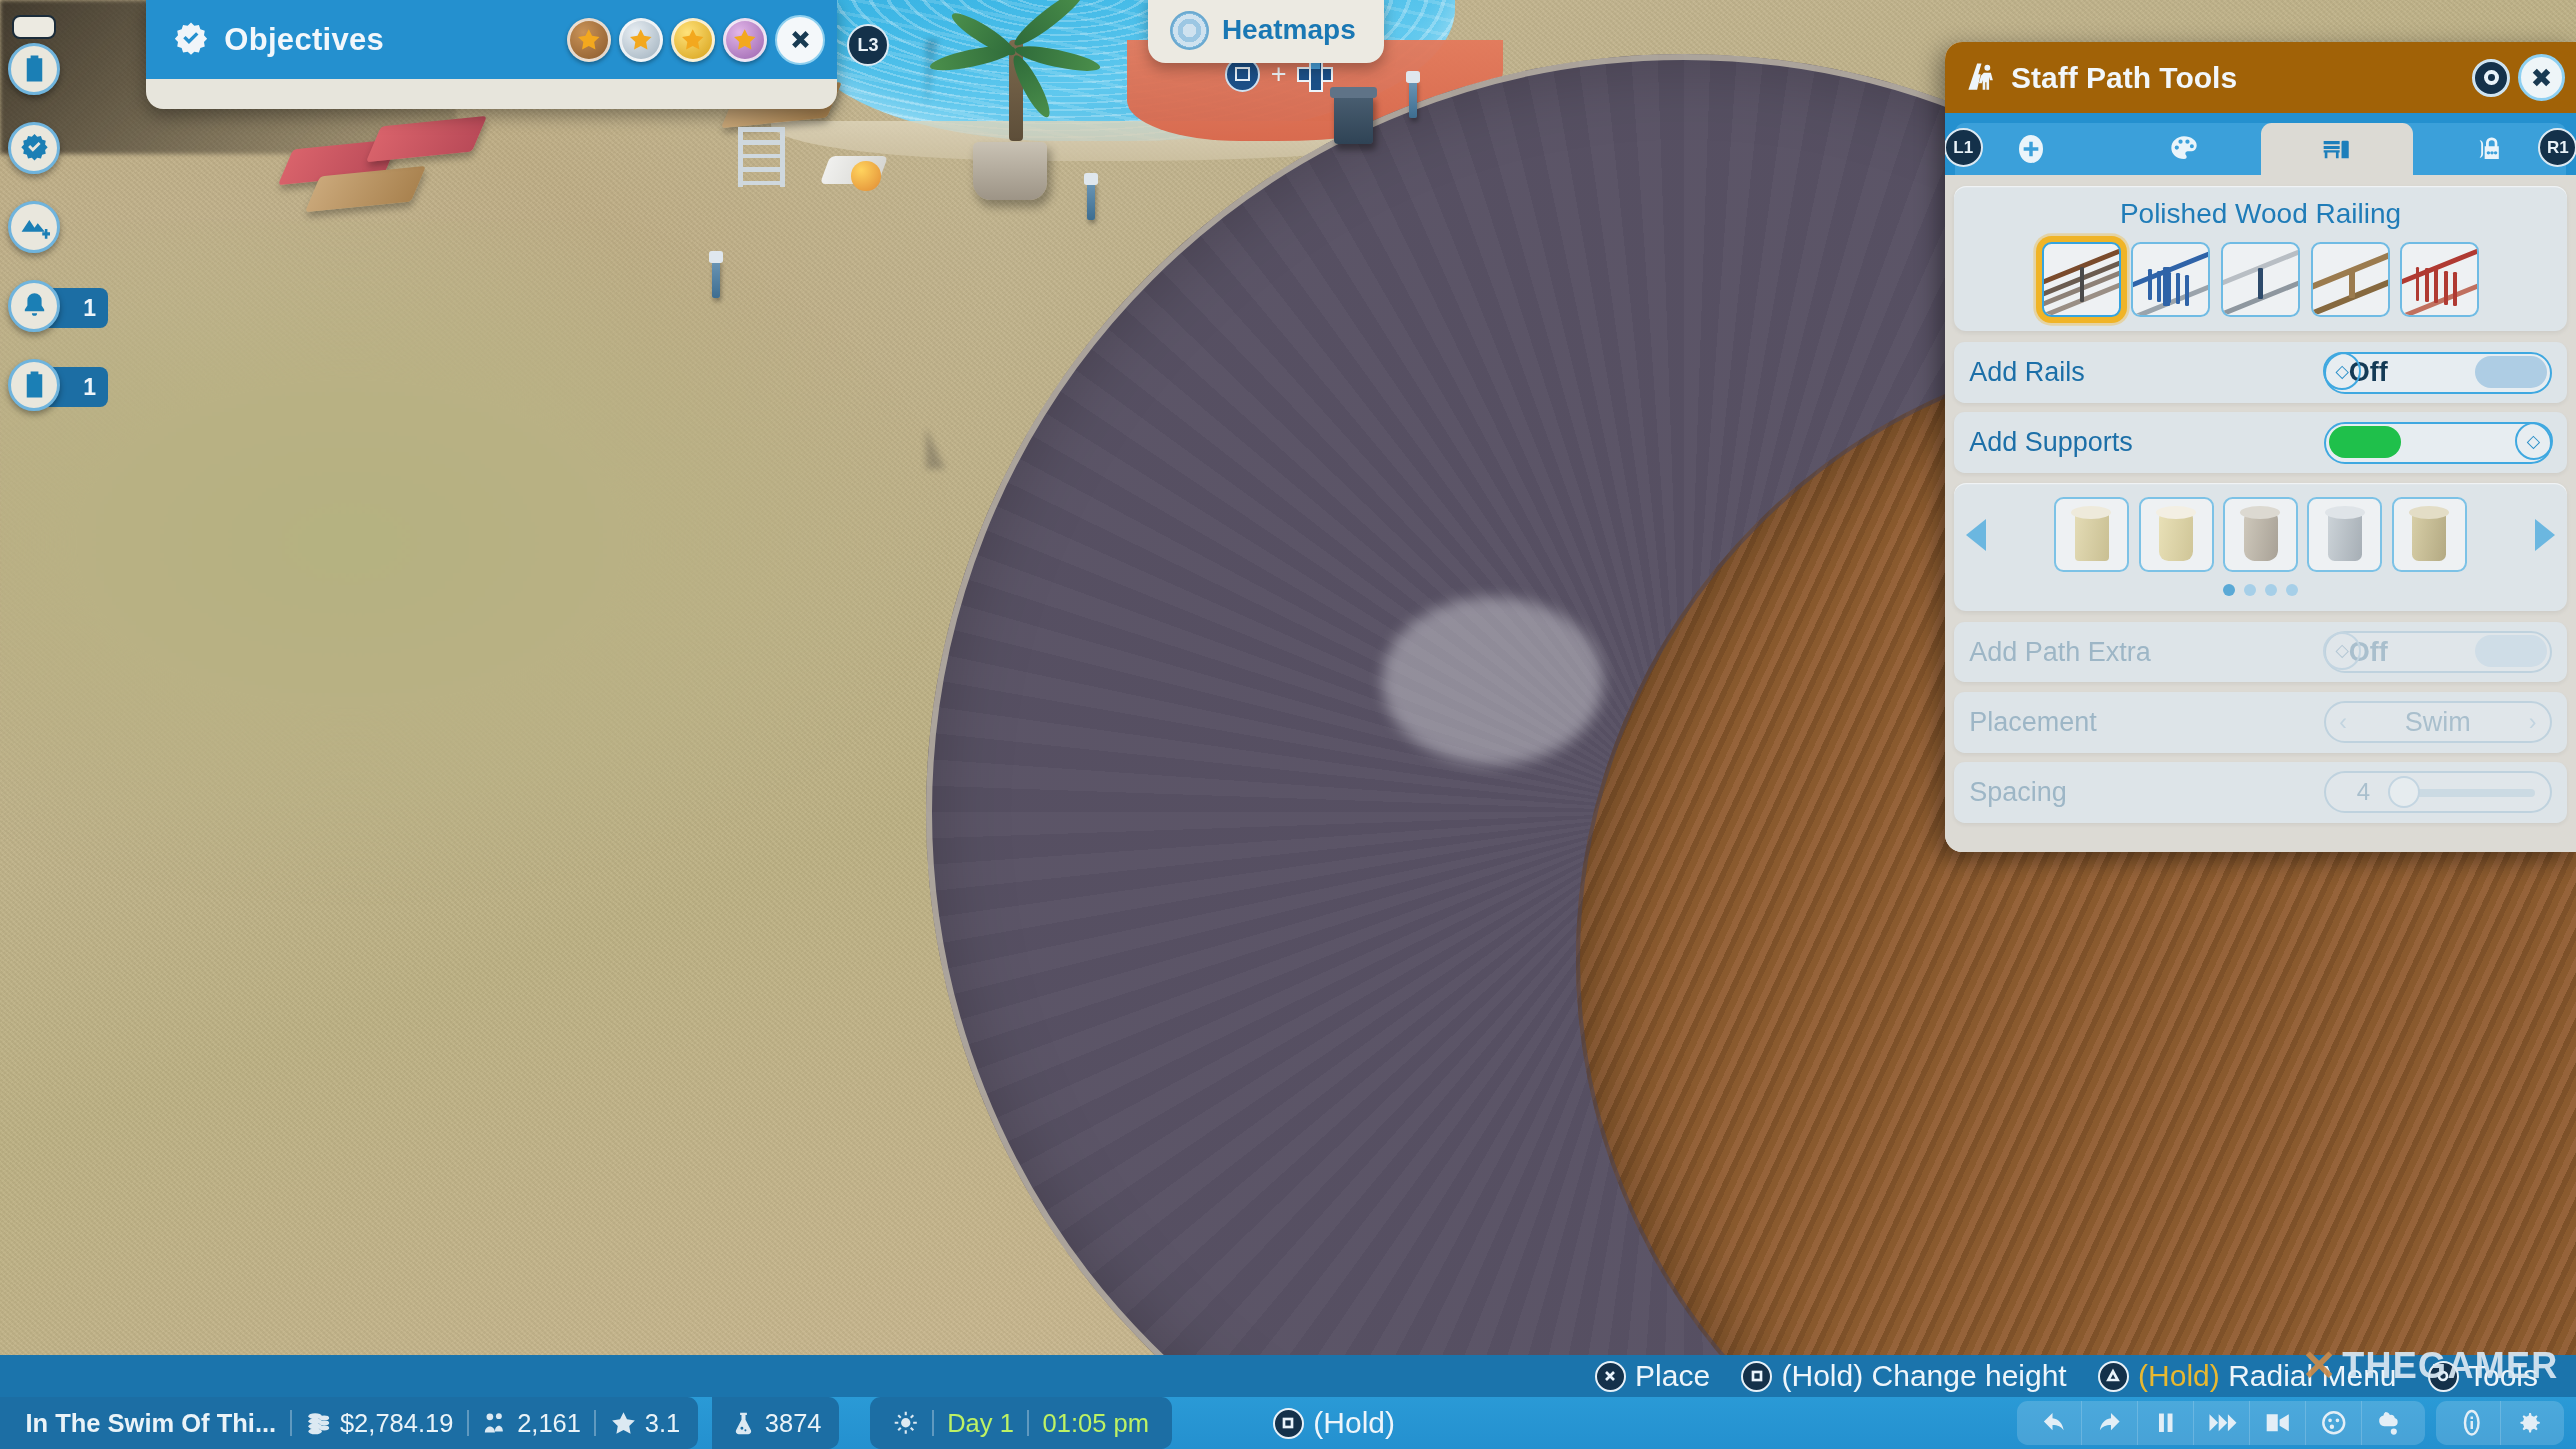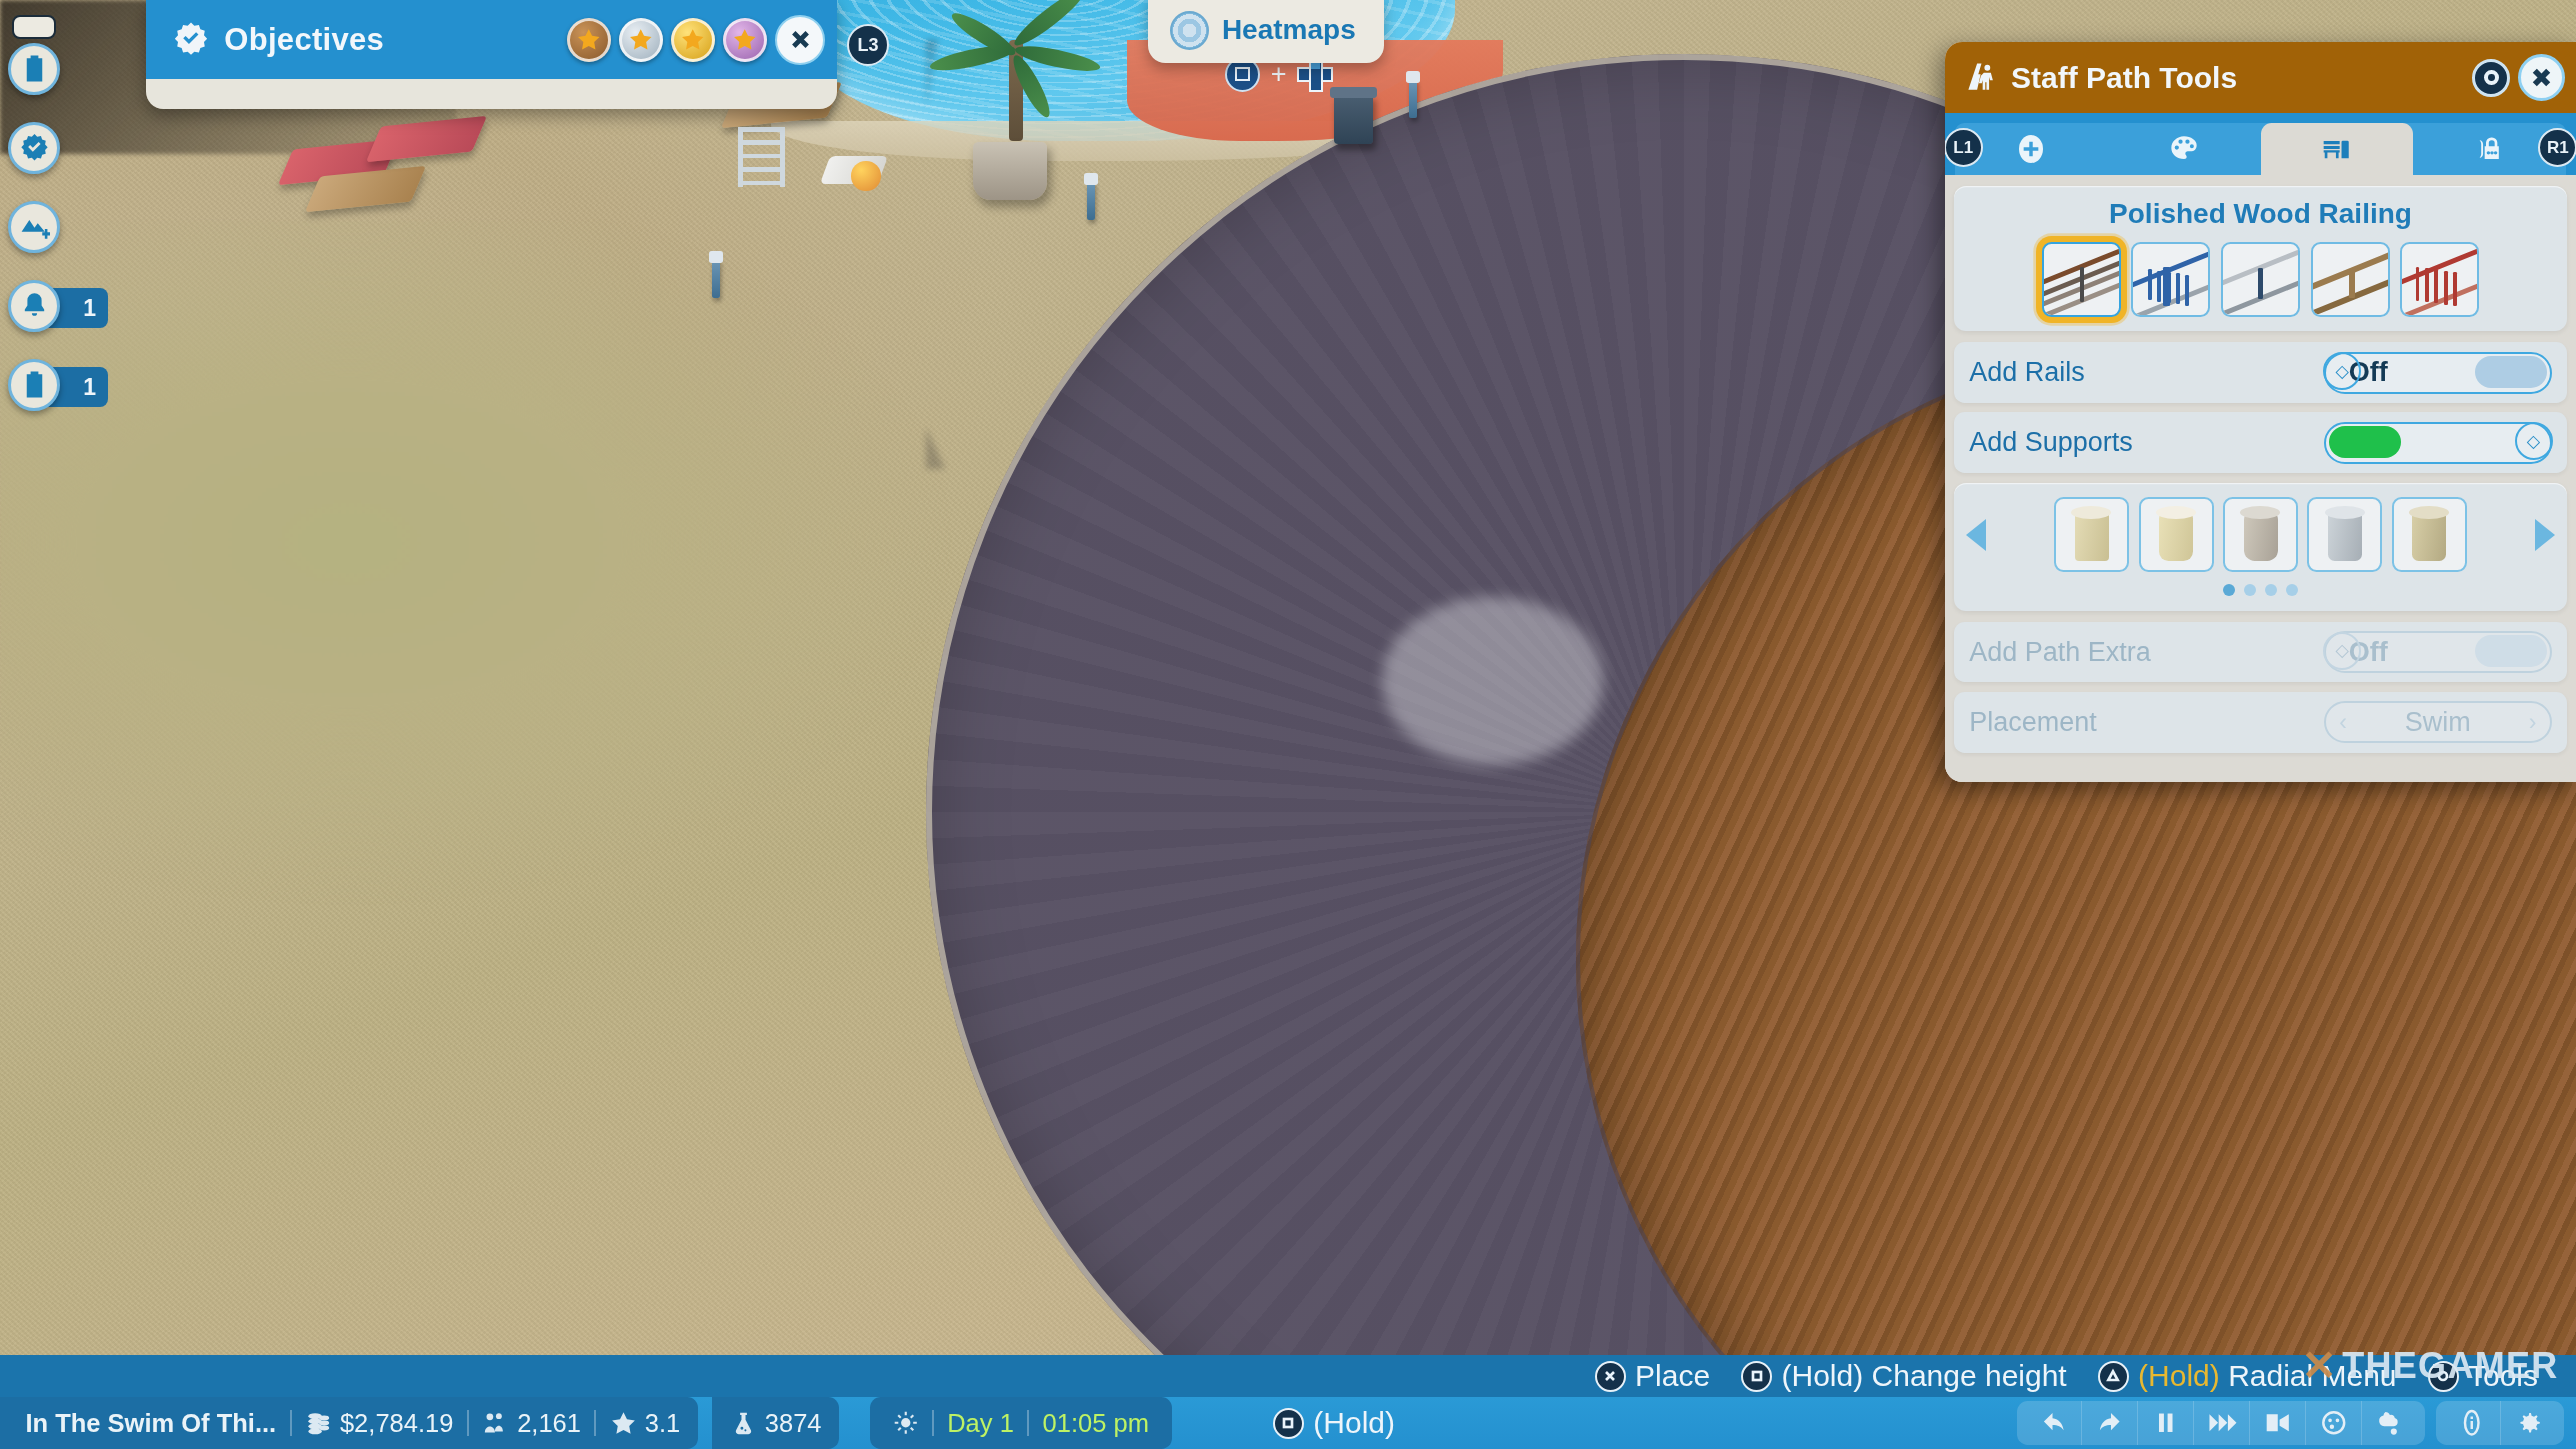--- a/index.html
+++ b/index.html
@@ -301,21 +301,21 @@
   .shoulder.l{ left:-1.3px; } .shoulder.r{ right:-1.3px; }
 
   .spt-body{ background:#dcdad4; padding:10.7px 9.4px 20px; }
 
   .card{
     background:#dde4e8; border-radius:12px; padding:12px 10.7px 14.8px;
     margin-bottom:10.7px;
     box-shadow:0 1.3px 0 rgba(255,255,255,.55) inset, 0 2px 5.4px rgba(0,0,0,.07);
   }
   .card-title{
-    text-align:center; color:#1f7cb8; font-size:28px; font-weight:bold;
+    text-align:center; color:#1f7cb8; font-size:28px; font-weight:normal;
     margin-bottom:12px;
   }
   .thumbrow{ display:flex; justify-content:center; gap:10.7px; }
   .thumb{
     width:79px; height:75px; border-radius:9.4px;
     background:#eef1f3; border:2.7px solid #6fbbe4;
     position:relative; overflow:hidden;
   }
   .thumb.sel{
     border-color:#35a4e0;
@@ -812,20 +812,30 @@
       <span class="row-label">Placement</span>
       <span class="control">
         <span class="stepper">
           <span class="ar l">‹</span>
           <span>Swim</span>
           <span class="ar r">›</span>
         </span>
       </span>
     </div>
 
+    <div class="row disabled">
+      <span class="row-label">Spacing</span>
+      <span class="control">
+        <span class="slider">
+          <span class="val">4</span>
+          <span class="track"></span>
+          <span class="sknob"></span>
+        </span>
+      </span>
+    </div>
 
   </div>
 </div>
 
 <div id="promptbar" class="hud">
 
   <span class="prompt">
     <span class="pbtn">
       <svg viewBox="0 0 24 24">
           <path d="M6 6l12 12M18 6L6 18"></path>

